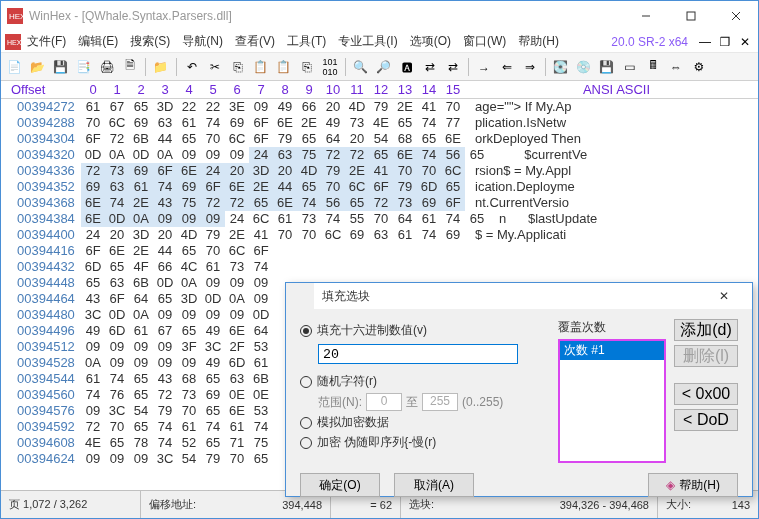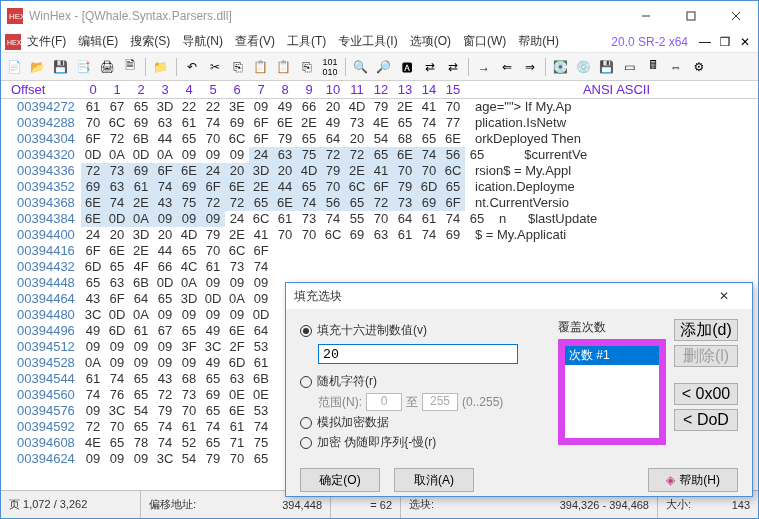--- a/index.html
+++ b/index.html
@@ -25,27 +25,27 @@
 .hexrow { height: 16px; display: flex; white-space: pre; }
 .hexrow .off { width: 80px; color: #4a7eb8; padding-left: 16px; }
 .hexrow .bytes { display: flex; }
 .hexrow .b { width: 24px; text-align: center; color: #333; }
 .hexrow .b.sel { background: #d6e6f5; }
 .hexrow .ascii { padding-left: 10px; color: #333; }
 .statusbar { height: 28px; background: #f0f0f0; border-top: 1px solid #c0c0c0; display: flex; align-items: flex-end; font-size: 11px; color: #333; }
 .statusbar .cell { padding: 0 8px; border-right: 1px solid #c0c0c0; height: 100%; display: flex; align-items: center; }
 .statusbar .cell:last-child { border-right: none; }
 .dialog { position: absolute; left: 285px; top: 282px; width: 468px; height: 215px; background: #f0f0f0; border: 1px solid #4a8fd6; box-shadow: 3px 3px 8px rgba(0,0,0,.25); display: flex; flex-direction: column; }
-.dialog .dtitle { height: 28px; background: #fff; display: flex; align-items: center; padding: 0 8px; color: #333; }
+.dialog .dtitle { height: 28px; background: #fff; display: flex; align-items: center; padding: 0 8px; color: #333; margin-left: 28px; }
 .dialog .dtitle .spacer { flex: 1; }
 .dialog .dtitle .dclose { width: 40px; height: 26px; display: flex; align-items: center; justify-content: center; }
 .dialog .dbody { flex: 1; padding: 10px 14px; display: flex; gap: 12px; }
 .dialog .leftcol { flex: 1; }
 .dialog .rightcol { width: 180px; display: flex; gap: 8px; }
-.dialog .listbox { width: 108px; height: 106px; background: #fff; border: 7px solid #d946ef; }
+.dialog .listbox { width: 108px; height: 124px; background: #fff; border: 2px solid #d946ef; }
 .dialog .listbox .li { background: #0078d7; color: #fff; padding: 1px 4px; }
 .dialog .btncol { display: flex; flex-direction: column; gap: 4px; width: 66px; }
 .dialog .btn { height: 22px; background: #e1e1e1; border: 1px solid #adadad; display: flex; align-items: center; justify-content: center; font-size: 16px; }
 .dialog .btn.disabled { color: #a0a0a0; }
 .dialog .radio { display: flex; align-items: center; gap: 5px; margin: 3px 0; }
 .dialog .radio .rdot { width: 12px; height: 12px; border: 1px solid #333; border-radius: 50%; display:flex; align-items:center; justify-content:center;}
 .dialog .radio .rdot.on::after { content:""; width:6px; height:6px; border-radius:50%; background:#333; }
 .dialog .hexinput { width: 200px; height: 20px; border: 1px solid #0078d7; background: #fff; padding: 0 4px; margin: 2px 0 6px 18px; font-family: "Courier New", monospace; }
 .dialog .rangerow { margin-left: 18px; color: #888; display: flex; align-items: center; gap: 4px; font-size: 12px; }
 .dialog .smallbox { width: 36px; height: 18px; border: 1px solid #bbb; background: #fff; text-align: center; color: #aaa; }

